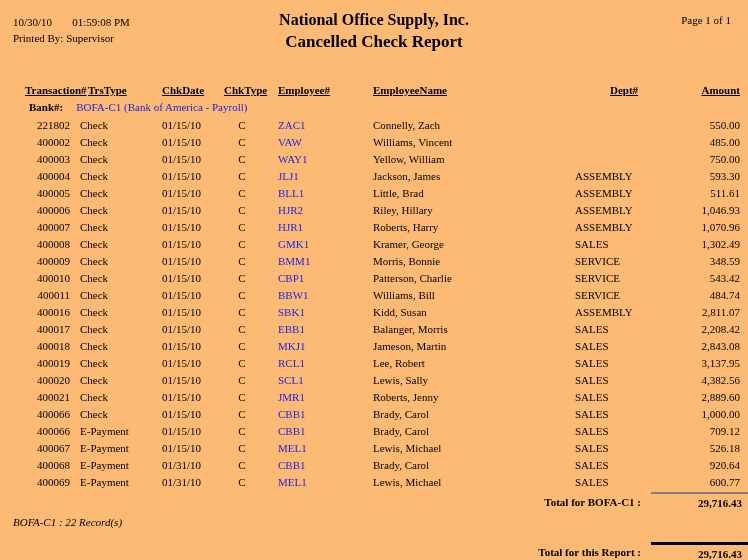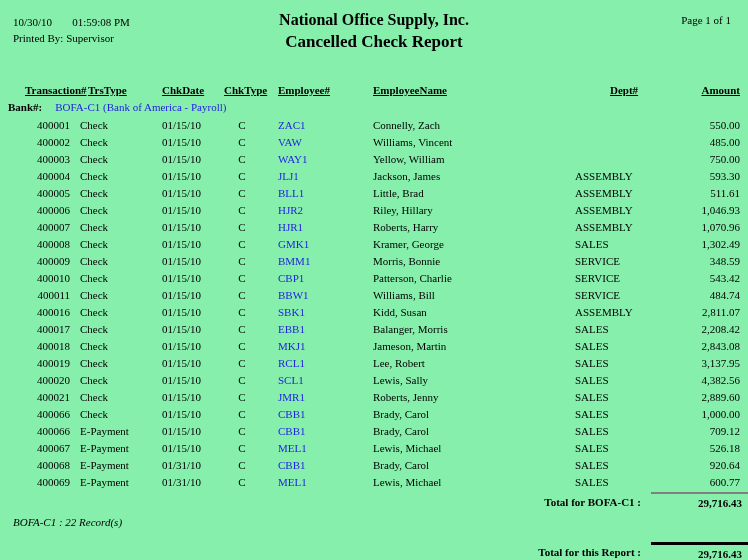--- a/index.html
+++ b/index.html
@@ -4,21 +4,21 @@
 <style>
   html,body{margin:0;padding:0;background:#fff;}
   body{
     font-family:"Liberation Serif","DejaVu Serif",serif;
     color:#000;
     -webkit-font-smoothing:antialiased;
   }
   #page{
     position:relative;
     width:748px;height:560px;
-    background:#86efac;
+    background:#fdba74;
     overflow:hidden;
   }
   
   .hdr{
     position:relative;
     height:78px;
     font-size:11px;
   }
   .hdr-left{position:absolute;left:13px;top:14px;line-height:16px;white-space:nowrap;}
   .hdr-left .time{display:inline-block;margin-left:20px;}
@@ -49,21 +49,21 @@
     padding-bottom:2px;
   }
   th.h-trans{padding-left:25px;margin-top:40px;}
   th.h-trstype{padding-left:8px;}
   th.h-chkdate{padding-left:2px;}
   th.h-chktype{padding-left:2px;}
   th.h-dept{padding-left:67px;}
   th.h-amount,td.c-amount{text-align:right;padding-right:8px;}
   tr.bank-row{height:18px;}
   tr.bank-row td{font-size:11px;}
-  .bank-label{font-weight:bold;margin-left:8px;}
+  .bank-label{font-weight:bold;margin-left:29px;}
   .bank-value{color:var(--link,#2323e0);margin-left:13px;}
   tbody tr.data-row{height:17px;}
   td.c-trans{text-align:right;padding-right:10px;}
   td.c-chkdate{padding-left:2px;}
   td.c-chktype{text-align:center;padding-right:16px;}
   td.c-emp{color:var(--link,#2323e0);}
   td.c-dept{padding-left:32px;}
   
   .summary-row{
     display:flex;
@@ -137,21 +137,21 @@
         <th class="h-amount">Amount</th>
       </tr>
     </thead>
     <tbody id="rows-body">
       <tr class="bank-row">
         <td colspan="8">
           <span class="bank-label">Bank#:</span><span class="bank-value">BOFA-C1 (Bank of America - Payroll)</span>
         </td>
       </tr>
     <tr class="data-row">
-      <td class="c-trans">400001</td>
+      <td class="c-trans">221802</td>
       <td class="c-trstype">Check</td>
       <td class="c-chkdate">01/15/10</td>
       <td class="c-chktype">C</td>
       <td class="c-emp">ZAC1</td>
       <td class="c-name">Connelly, Zach</td>
       <td class="c-dept"></td>
       <td class="c-amount">550.00</td>
     </tr>
         <tr class="data-row">
       <td class="c-trans">400002</td>

